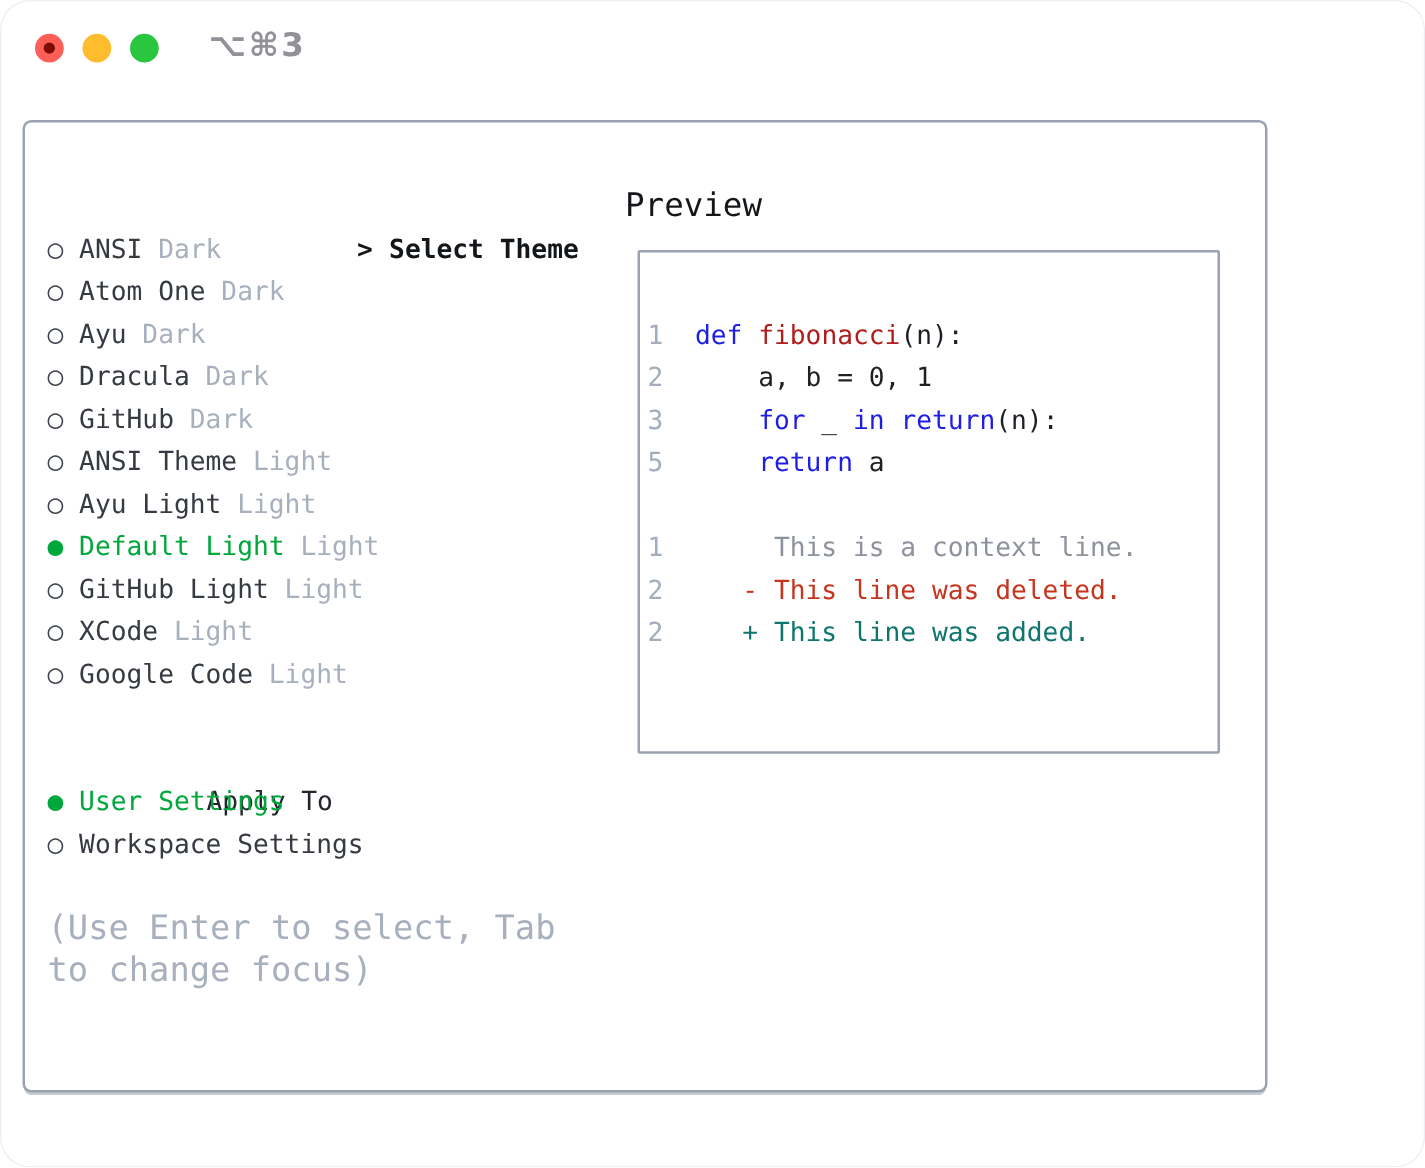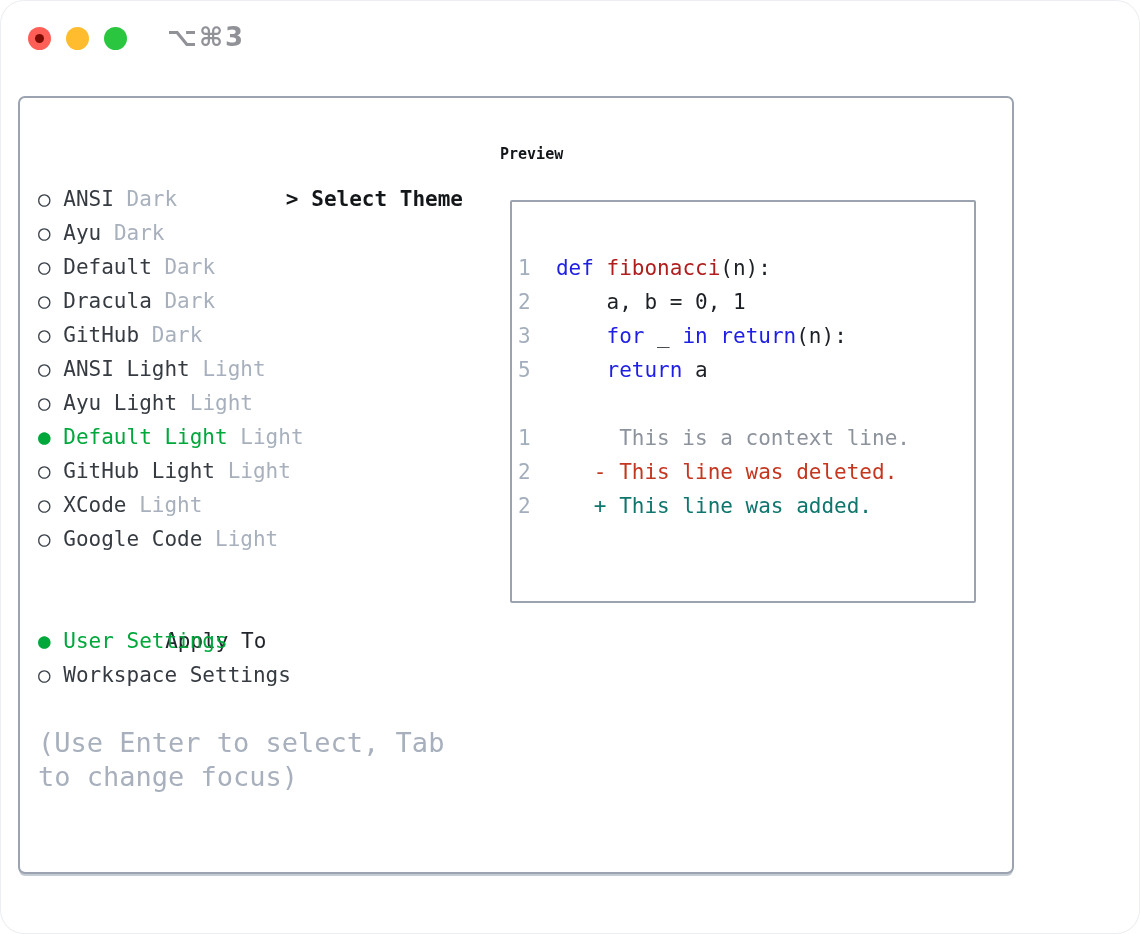--- a/index.html
+++ b/index.html
@@ -87,24 +87,24 @@
   .hint {
     white-space: normal;
     color: #a7b0bc;
     line-height: 34px;
     font-size: 27px;
   }
   
   .preview-title {
     position: absolute;
     left: 480px;
-    top: 39px;
+    top: 50px;
     line-height: 34px;
-    font-size: 15px;
-    font-weight: 700;
+    font-size: 26px;
+    font-weight: 400;
     color: #14171a;
   }
   .preview-box {
     position: absolute;
     left: 490px;
     top: 102px;
     width: 466px;
     height: 403px;
     box-sizing: border-box;
     border: 2px solid #9aa3af;
@@ -142,25 +142,25 @@
 
   <div class="panel">
 
     <div class="left-col">
       <div class="line select-header">
         <span class="prompt">&gt;</span><span class="title">Select Theme</span>
       </div>
 
       <div id="theme-list">
           <div class="line option-row"><span class="bullet">○</span><span class="opt-name"> ANSI</span><span class="opt-variant"> Dark</span></div>
+          <div class="line option-row"><span class="bullet">○</span><span class="opt-name"> Atom One</span><span class="opt-variant"> Dark</span></div>
           <div class="line option-row"><span class="bullet">○</span><span class="opt-name"> Ayu</span><span class="opt-variant"> Dark</span></div>
-          <div class="line option-row"><span class="bullet">○</span><span class="opt-name"> Default</span><span class="opt-variant"> Dark</span></div>
           <div class="line option-row"><span class="bullet">○</span><span class="opt-name"> Dracula</span><span class="opt-variant"> Dark</span></div>
           <div class="line option-row"><span class="bullet">○</span><span class="opt-name"> GitHub</span><span class="opt-variant"> Dark</span></div>
-          <div class="line option-row"><span class="bullet">○</span><span class="opt-name"> ANSI Light</span><span class="opt-variant"> Light</span></div>
+          <div class="line option-row"><span class="bullet">○</span><span class="opt-name"> ANSI Theme</span><span class="opt-variant"> Light</span></div>
           <div class="line option-row"><span class="bullet">○</span><span class="opt-name"> Ayu Light</span><span class="opt-variant"> Light</span></div>
           <div class="line option-row selected"><span class="bullet">●</span><span class="opt-name"> Default Light</span><span class="opt-variant"> Light</span></div>
           <div class="line option-row"><span class="bullet">○</span><span class="opt-name"> GitHub Light</span><span class="opt-variant"> Light</span></div>
           <div class="line option-row"><span class="bullet">○</span><span class="opt-name"> XCode</span><span class="opt-variant"> Light</span></div>
           <div class="line option-row"><span class="bullet">○</span><span class="opt-name"> Google Code</span><span class="opt-variant"> Light</span></div>
         </div>
 
       <div class="line blank"></div>
 
       <div class="line apply-header">

